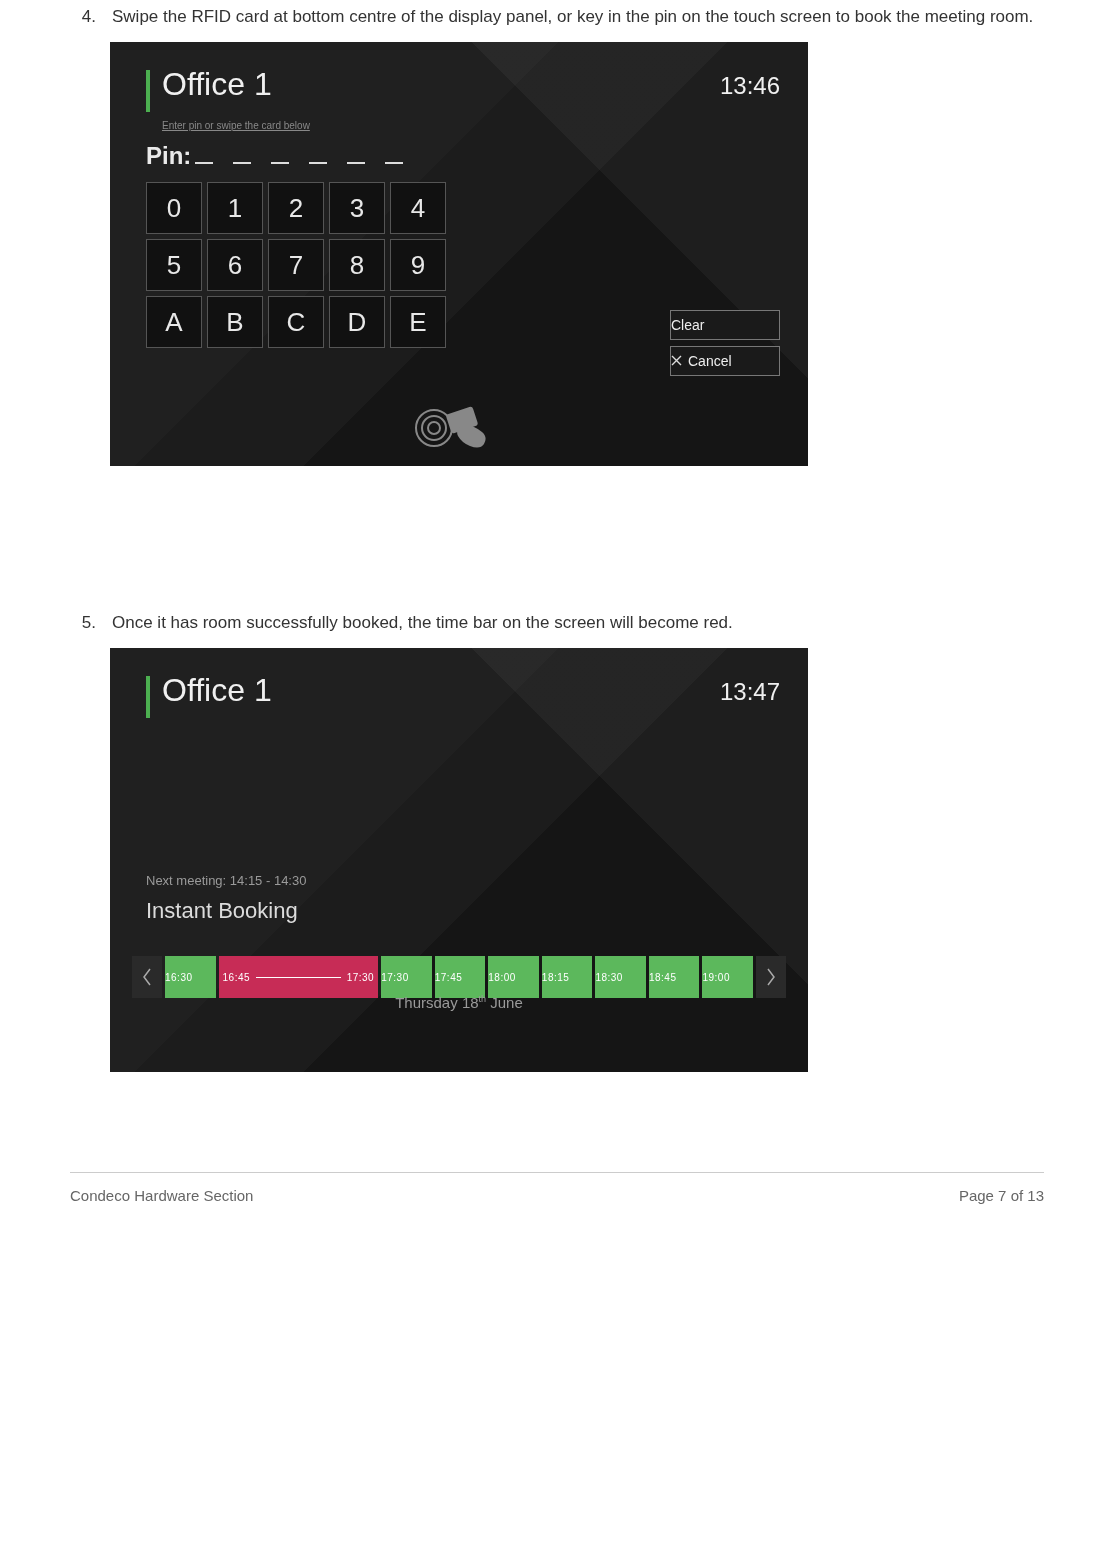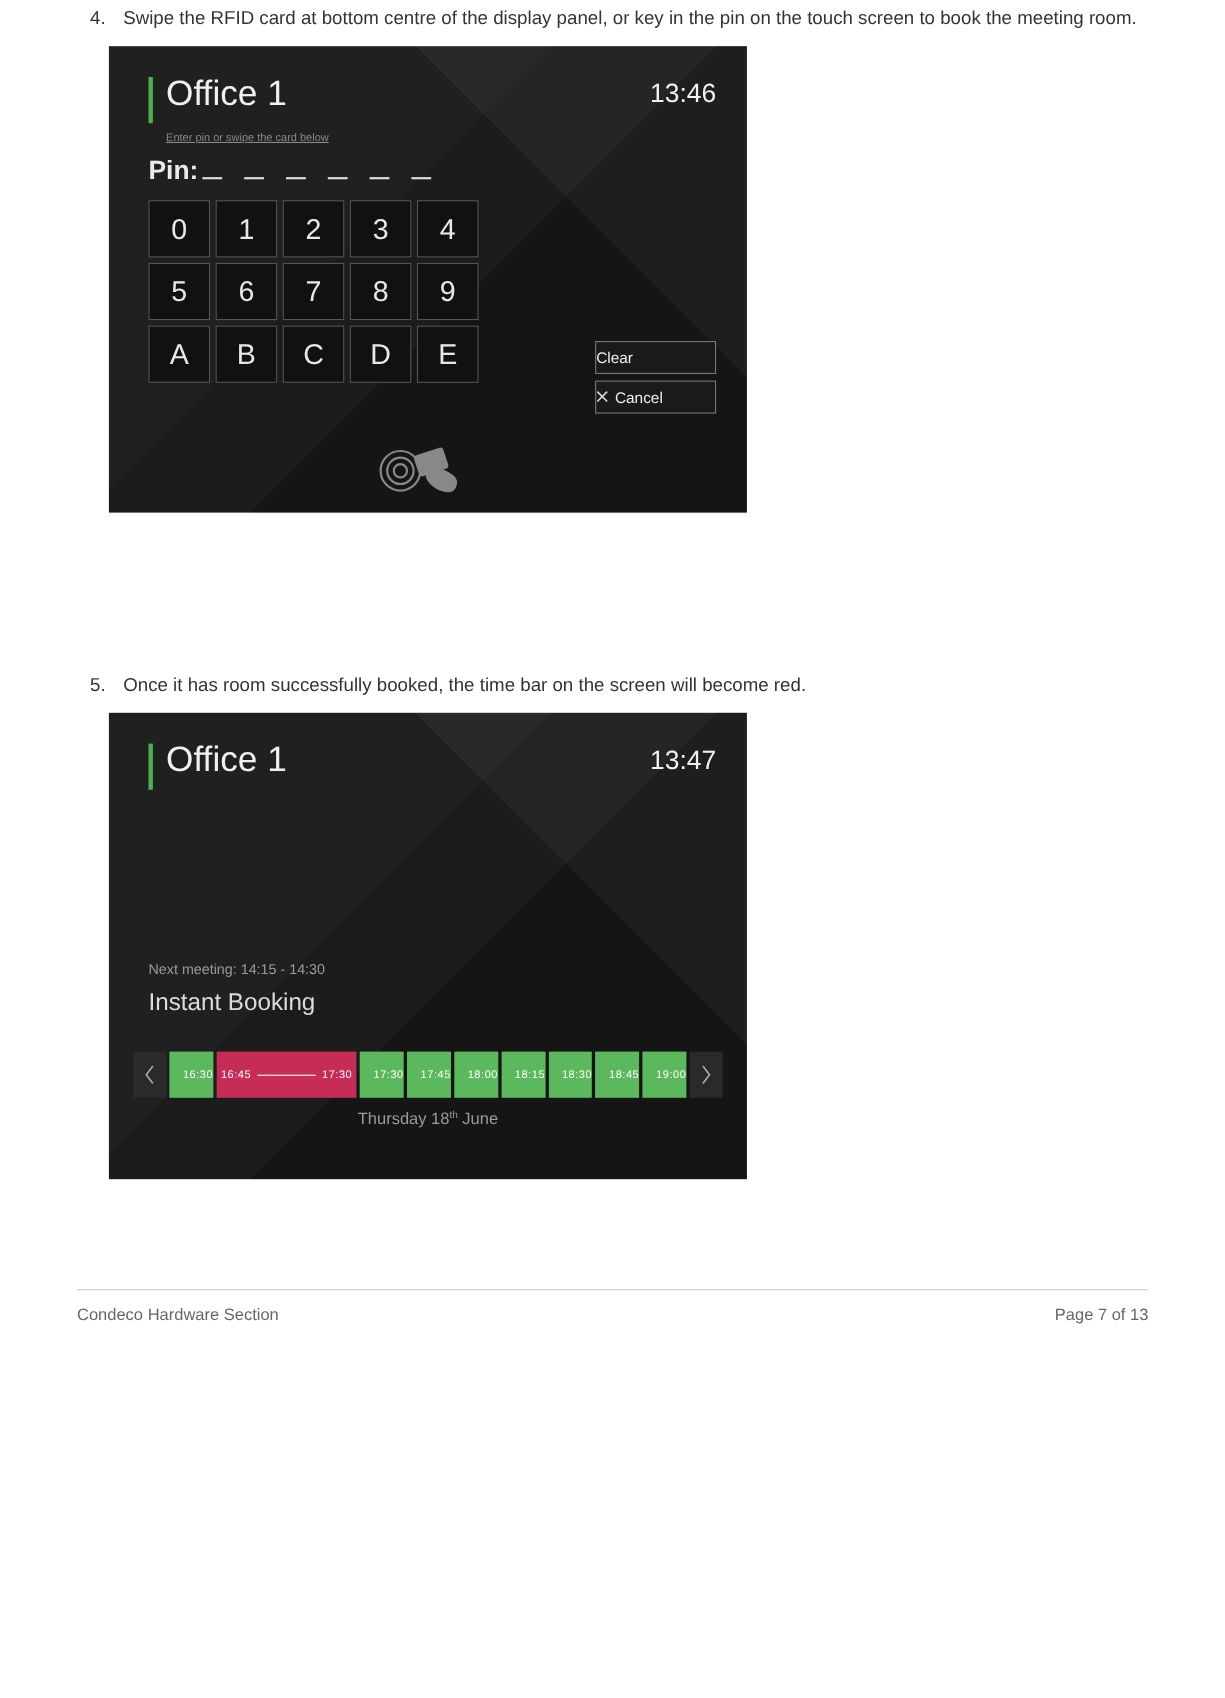--- a/index.html
+++ b/index.html
@@ -22,22 +22,22 @@
   .step-num {
     width: 42px;
     flex-shrink: 0;
     text-align: right;
     padding-right: 16px;
   }
   .step-text {
     flex: 1;
   }
   .screenshot {
-    margin-left: 29px;
-    width: 580px;
+    margin-left: 40px;
+    width: 698px;
     height: 424px;
     background: #1c1c1c;
     position: relative;
     overflow: hidden;
     margin-bottom: 140px;
   }
   .screenshot.second { margin-bottom: 20px; margin-top: 4px; }
   
   .bg-geo {
     position: absolute; inset: 0;
@@ -151,30 +151,30 @@
   }
   .nav-arrow {
     width: 30px;
     background: #2a2a2a;
     color: #aaa;
     display:flex;align-items:center;justify-content:center;
     font-size: 20px;
   }
   .slot {
     flex: 1;
-    display:flex; align-items:center; justify-content:flex-end;
+    display:flex; align-items:center; justify-content:flex-start;
     color:#fff; font-size:10px;
     position: relative;
     letter-spacing: 0.5px;
   }
   .slot.green { background:#5cb85c; }
   .slot.book { background:#c72c56; flex: 3; justify-content: space-between; padding: 0 4px;}
   .slot.book .line { flex:1; height:1px; background:#fff; margin:0 6px;}
   .date-line {
-    position:absolute; left:0; right:0; top: 360px;
+    position:absolute; left:0; right:0; top: 346px;
     text-align:center; color:#9a9a9a; font-size:15px; font-weight:300;
   }
   .date-line sup { font-size: 9px; }
 
   .footer-line {
     border-top: 1px solid #ccc;
     margin-top: 100px;
     padding-top: 14px;
     display: flex;
     justify-content: space-between;

